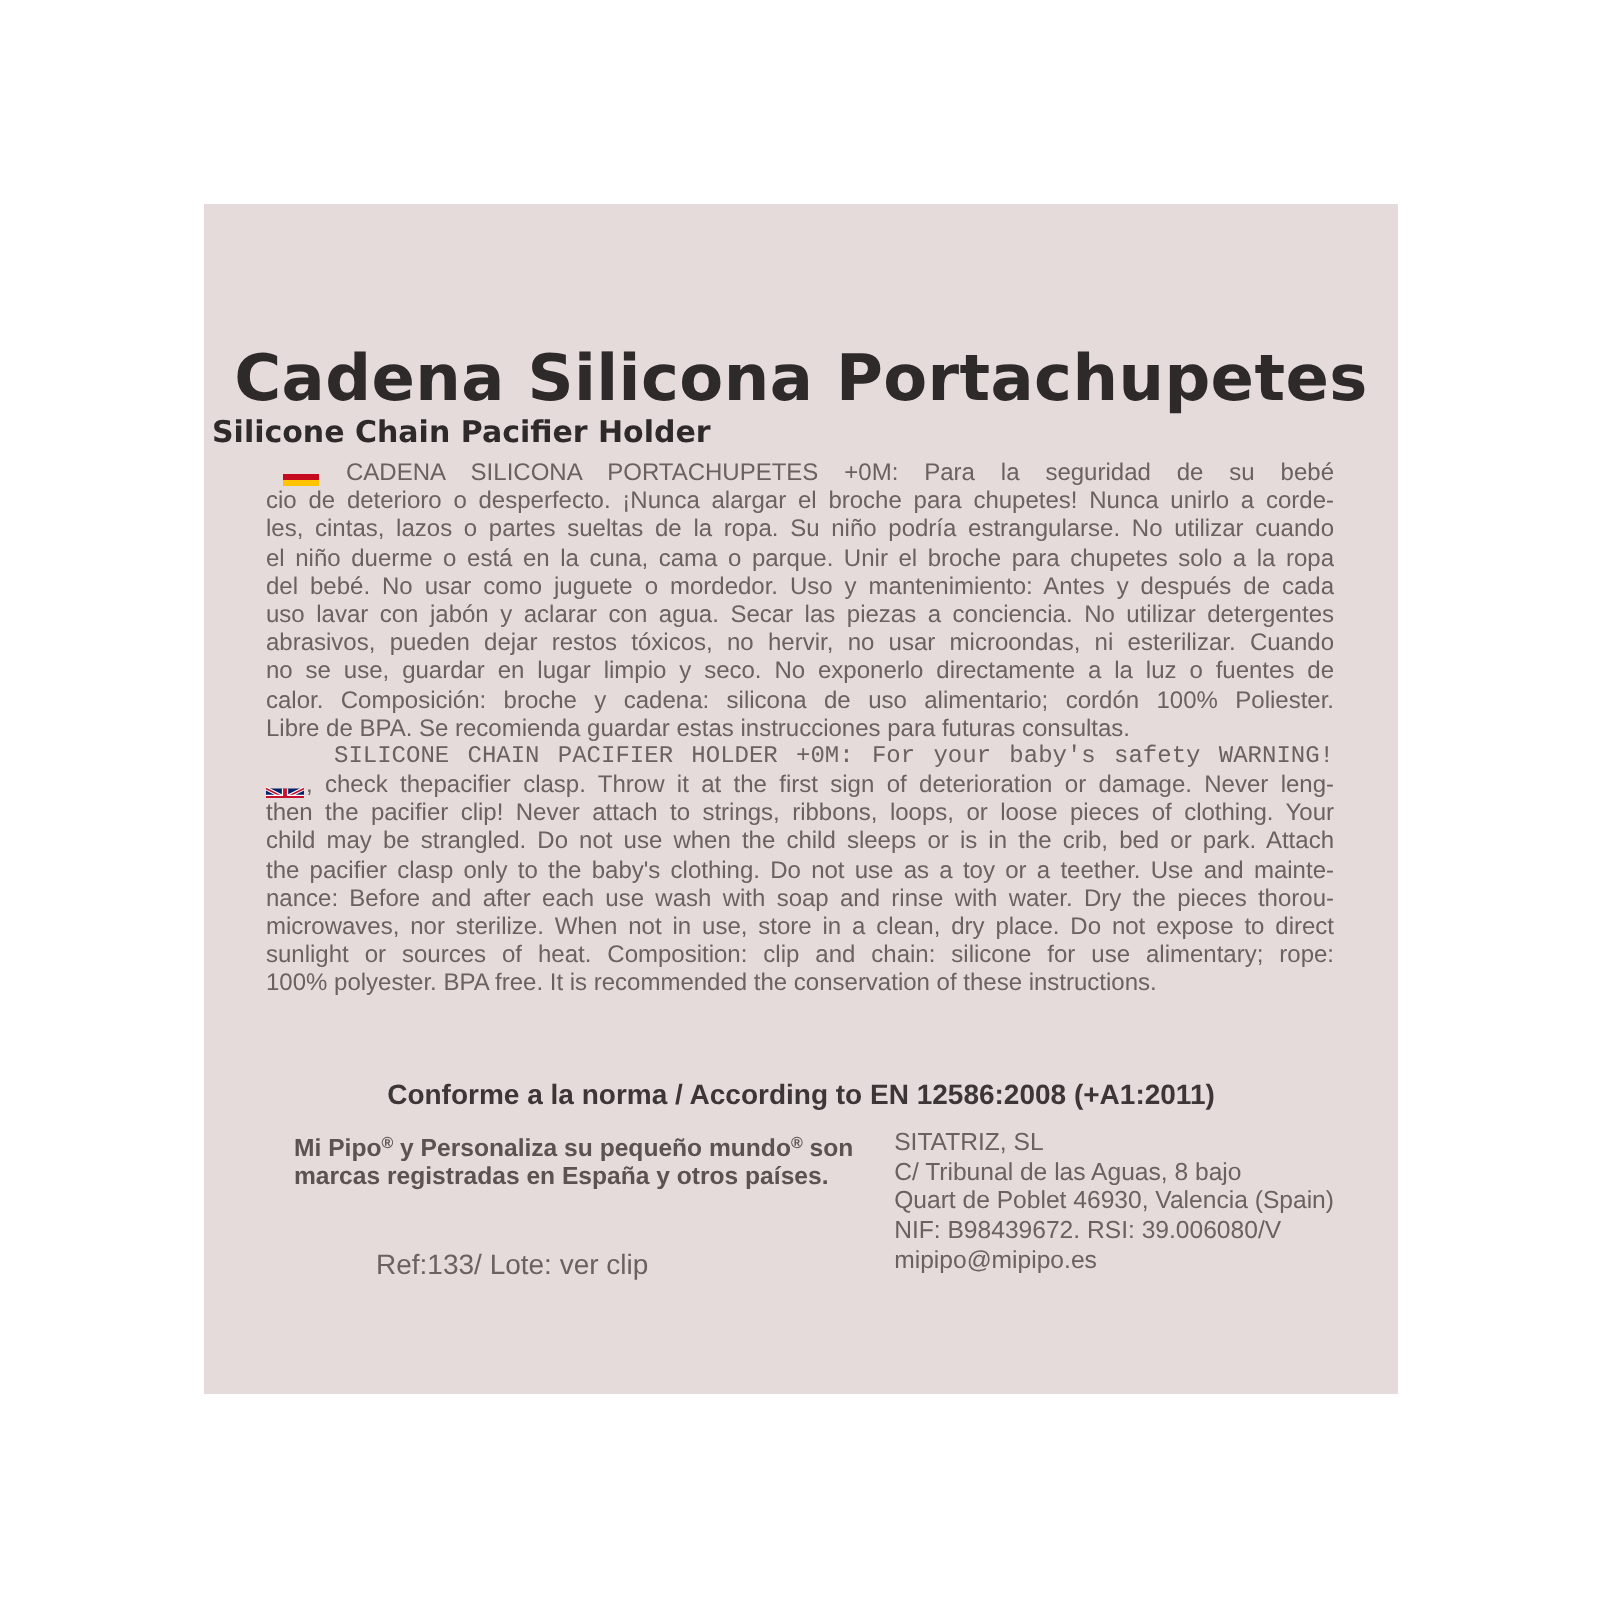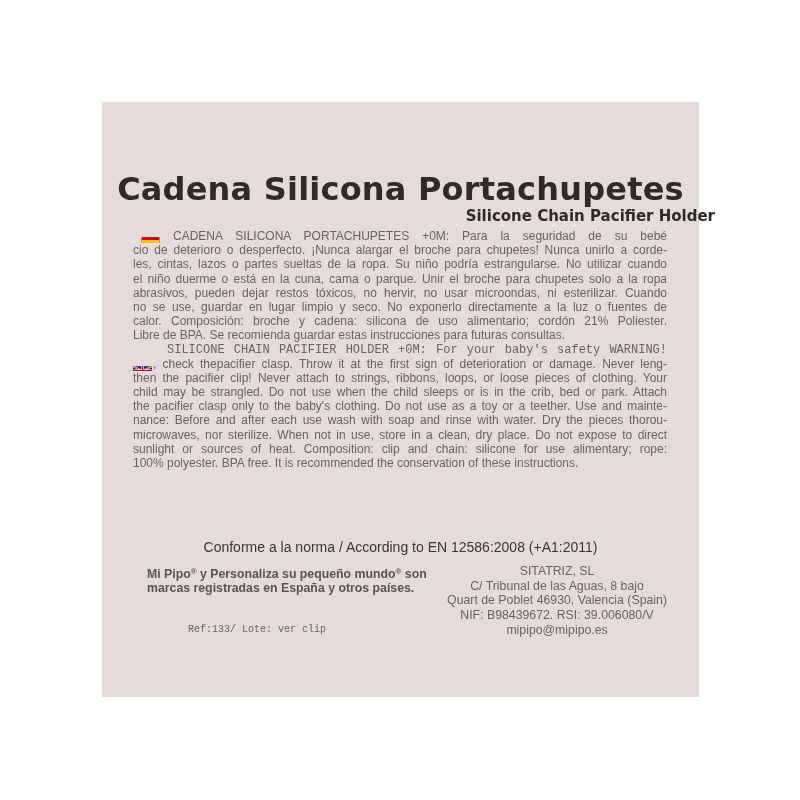--- a/index.html
+++ b/index.html
@@ -19,22 +19,22 @@
   .title {
     position: absolute; top: 68px; left: 0; width: 100%;
     text-align: center;
     font-family: "DejaVu Sans", sans-serif;
     font-weight: bold;
     font-size: 32px;
     letter-spacing: 0.2px;
     color: var(--title-text, #2f2a2a);
   }
   .subtitle {
-    position: absolute; top: 105px; left: 16px; width: 100%;
-    text-align: right;
+    position: absolute; top: 105px; left: 4px; width: 100%;
+    text-align: left;
     font-family: "DejaVu Sans", sans-serif;
     font-weight: bold;
     font-size: 15px;
     color: var(--title-text, #2f2a2a);
   }
   .bodytext {
     position: absolute; top: 127px; left: 31px; width: 534px;
     font-size: 12px;
     line-height: 14.2px;
     color: var(--body-text, #6b6161);
@@ -49,43 +49,42 @@
     text-align: center;
     text-align-last: left;
   }
   .flag { display: inline-block; vertical-align: -1px; line-height: 0; }
   .flag svg { display: inline-block; vertical-align: top; }
   .flag-es { margin-right: 13px; }
   .flag-gb { margin-right: 1px; }
   .norm {
     position: absolute; top: 437px; left: 0; width: 100%;
     text-align: center;
-    font-weight: normal;
+    font-weight: bold;
     font-size: 14px;
     color: var(--standard-text, #3d3636);
   }
   .trademark {
     position: absolute; top: 463px; left: 45px;
     font-weight: bold;
     font-size: 12.3px;
     line-height: 14.3px;
     color: var(--trademark-text, #5c5252);
   }
   .company {
     position: absolute; top: 462px; right: 32px;
-    text-align: center;
+    text-align: left;
     font-size: 12.3px;
     line-height: 14.7px;
     color: var(--body-text, #6b6161);
   }
   .ref {
     position: absolute; top: 522px; left: 86px;
-    font-size: 10px;
+    font-size: 14px;
     color: var(--body-text, #6b6161);
-    font-family: Liberation Mono, monospace;
   }
   sup.reg { font-size: 8px; vertical-align: 4px; }
 </style>
 </head>
 <body style="--page-background: #FFFFFF; --panel-background: #E5DBDA; --title-text: #2F2A2A; --body-text: #6B6161; --standard-text: #3D3636; --trademark-text: #5C5252; --spain-flag-red: #C60B1E; --spain-flag-yellow: #FFC400; --uk-flag-blue: #012169; --uk-flag-red: #C8102E; --uk-flag-white: #FFFFFF;">
 
 <div class="panel">
 
   <div class="title">Cadena Silicona Portachupetes</div>
 
@@ -93,23 +92,25 @@
 
   <div class="bodytext">
     <div>
         <div class="tline" style="padding-left: 8px;"><span class="flag flag-es"><svg width="19" height="12" viewBox="0 0 3 2">
               <rect width="3" height="2" fill="#C60B1E"></rect>
               <rect y="0.5" width="3" height="1" fill="#FFC400"></rect>
             </svg></span>CADENA SILICONA PORTACHUPETES +0M: Para la seguridad de su bebé ¡ADVERTENCIA!</div>
         <div class="tline">cio de deterioro o desperfecto. ¡Nunca alargar el broche para chupetes! Nunca unirlo a corde-</div>
         <div class="tline">les, cintas, lazos o partes sueltas de la ropa. Su niño podría estrangularse. No utilizar cuando</div>
         <div class="tline">el niño duerme o está en la cuna, cama o parque. Unir el broche para chupetes solo a la ropa</div>
+        <div class="tline">del bebé. No usar como juguete o mordedor.  Uso y mantenimiento: Antes y después de cada</div>
+        <div class="tline">uso lavar con jabón y aclarar con agua. Secar las piezas a conciencia. No utilizar detergentes</div>
         <div class="tline">abrasivos, pueden dejar restos tóxicos, no hervir, no usar microondas, ni esterilizar. Cuando</div>
         <div class="tline">no se use, guardar en lugar limpio y seco. No exponerlo directamente a la luz o fuentes de</div>
-        <div class="tline">calor. Composición: broche y cadena: silicona de uso alimentario; cordón 21% Poliester.</div>
+        <div class="tline">calor. Composición: broche y cadena: silicona de uso alimentario; cordón 100% Poliester.</div>
         <div class="tline last">Libre de BPA. Se recomienda guardar estas instrucciones para futuras consultas.</div>
       </div>
     <div>
         <div class="tline" style="padding-left: 34px; font-family: Liberation Mono, monospace;">SILICONE CHAIN PACIFIER HOLDER +0M: For your baby's safety WARNING! Before each</div>
         <div class="tline"><span class="flag flag-gb"><svg width="19" height="12" viewBox="0 0 60 30">
               <rect width="60" height="30" fill="#012169"></rect>
               <path d="M0,0 L60,30 M60,0 L0,30" stroke="#FFFFFF" stroke-width="6"></path>
               <path d="M0,0 L60,30 M60,0 L0,30" stroke="#C8102E" stroke-width="2.5"></path>
               <path d="M30,0 V30 M0,15 H60" stroke="#FFFFFF" stroke-width="10"></path>
               <path d="M30,0 V30 M0,15 H60" stroke="#C8102E" stroke-width="6"></path>

